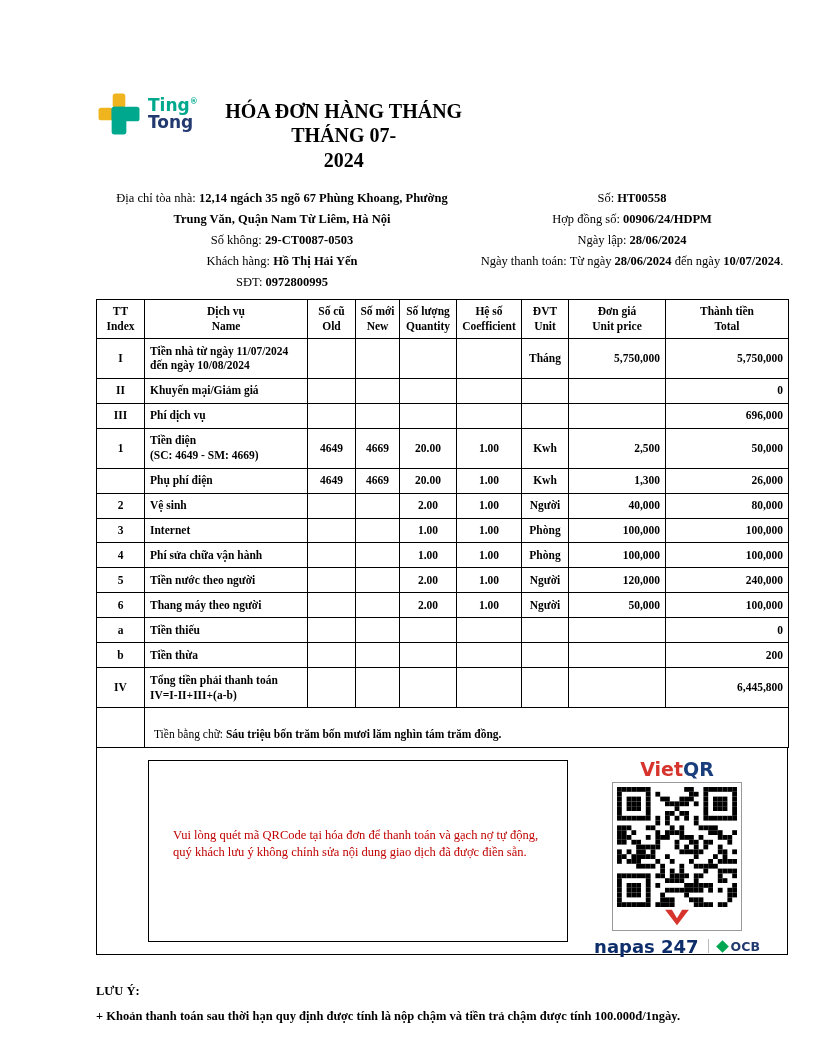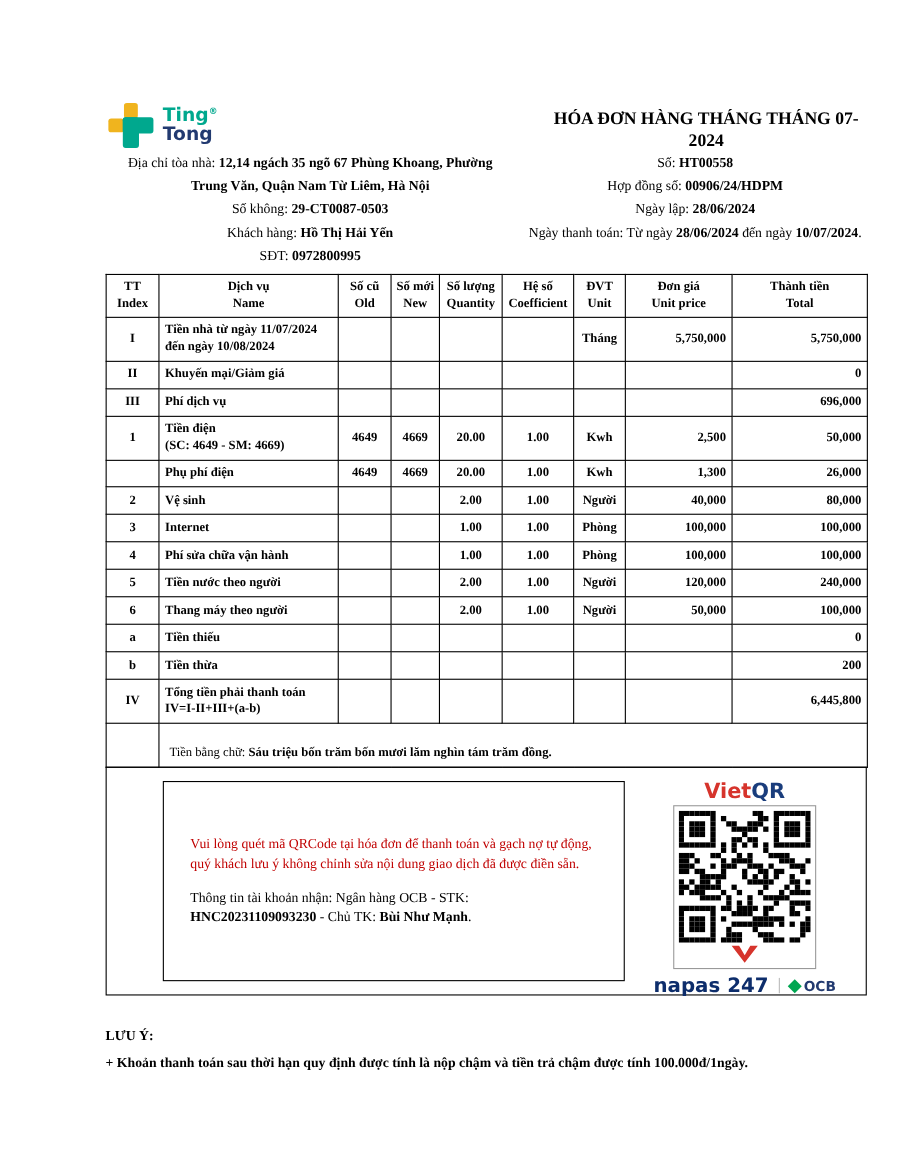--- a/index.html
+++ b/index.html
@@ -6,28 +6,28 @@
   html,body { background:#fff; }
   body {
     width:816px; height:1056px;
     font-family:"Liberation Serif", serif;
     color:#000; font-size:12.5px;
     position:relative; overflow:hidden;
   }
   .page { width:816px; height:1056px; padding:93px 28px 0 96px; }
 
   
-  .header { display:flex; justify-content:space-between; align-items:flex-start; margin-bottom:0; }
+  .header { display:flex; justify-content:flex-start; align-items:flex-start; margin-bottom:16px; }
   .logo { display:flex; align-items:center; gap:6px; }
   .logo-icon { display:block; }
   .logo-text { font-family:"DejaVu Sans", sans-serif; font-weight:bold; font-size:17px; line-height:1.02; }
   .logo-ting { color:var(--logo-green,#00a88e); }
   .logo-reg  { color:var(--logo-green,#00a88e); font-size:8px; vertical-align:super; }
   .logo-tong { color:var(--logo-navy,#223a70); }
-  .title { width:292px; text-align:center; font-weight:bold; font-size:16px; line-height:1.22; margin-top:6px; }
+  .title { width:292px; text-align:center; font-weight:bold; font-size:20px; line-height:1.22; margin-top:6px; }
 
   
   .info { display:flex; justify-content:space-between; margin-bottom:6px; }
   .info-left { width:372px; }
   .info-right { width:312px; text-align:right; }
   .info-line { line-height:21px;text-align:center; }
   .b { font-weight:bold; }
 
   
   table.invoice { border-collapse:collapse; table-layout:fixed; width:692px; font-size:11.5px; }
@@ -318,21 +318,20 @@
         <td colspan="8" class="words-cell">
           <span class="words-label">Tiền bằng chữ: </span><span class="words-value">Sáu triệu bốn trăm bốn mươi lăm nghìn tám trăm đồng.</span>
         </td>
       </tr>
     </tbody>
   </table>
 
   <div class="payment">
     <div class="payment-box">
       <p class="payment-warning">Vui lòng quét mã QRCode tại hóa đơn để thanh toán và gạch nợ tự động, quý khách lưu ý không chỉnh sửa nội dung giao dịch đã được điền sẵn.</p>
-      <p class="payment-account" id="account-line"><span>Thông tin tài khoản nhận: Ngân hàng OCB - STK: </span><span class="b">HNC20231109093230</span><span> - Chủ TK: </span><span class="b">Bùi Như Mạnh</span><span>.</span></p>
     </div>
     <div class="qr-block">
       <div class="vietqr-logo">
         <span class="vietqr-viet">Viet</span><span class="vietqr-qr">QR</span>
       </div>
       <div class="qr-frame">
         <svg id="qr-svg" width="120" height="120" viewBox="0 0 120 120">
             <g fill="#000">
               <rect x="0" y="0" width="4.8" height="4.8"></rect>
               <rect x="4.8" y="0" width="4.8" height="4.8"></rect>

